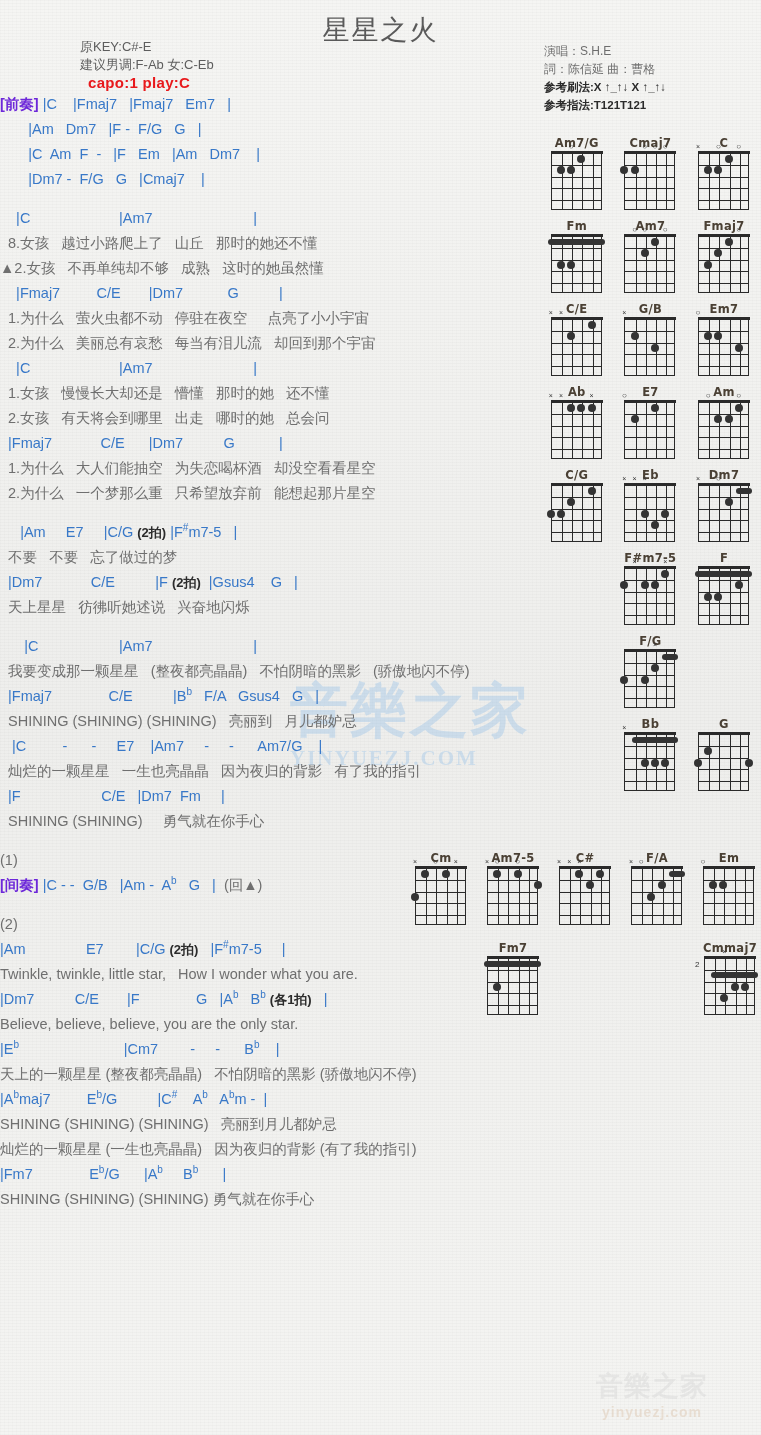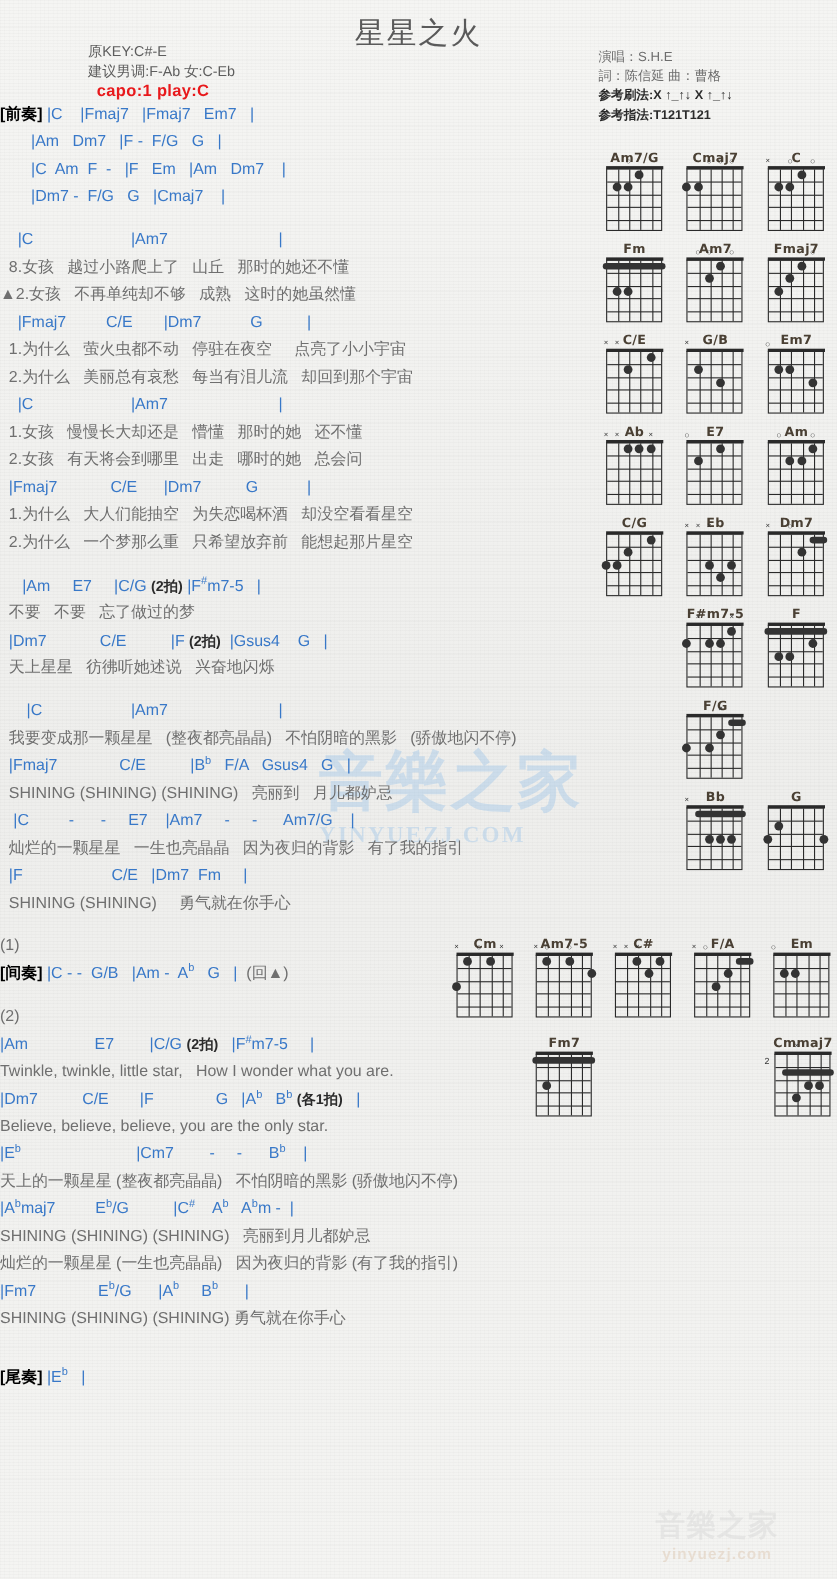--- a/index.html
+++ b/index.html
@@ -28,21 +28,21 @@
       font-size:27px;color:#5a5a5a;letter-spacing:2px;font-family:"DejaVu Sans",sans-serif;}
   .credits{position:absolute;right:12px;top:42px;text-align:left;width:205px;font-size:12px;line-height:18px;color:#6d6d6d;}
   .credits .strong{color:#2b2b2b;font-weight:bold;font-size:11.5px;letter-spacing:0px;}
 
   
   .sheet{position:absolute;left:0;top:92px;width:545px;}
   .line{white-space:pre;font-size:14.5px;line-height:25px;height:25px;font-family:"Liberation Sans",sans-serif;}
   .line.ch{color:#3878c8;}           
   .line.ly{color:#6f6f6f;}           
   .line.gap{height:14px;}
-  .blk{color:#000000;font-weight:bold;}
+  .blk{color:#6d28d9;font-weight:bold;}
   .bt{color:#2b2b2b;font-weight:bold;font-size:13px;}   
   .num{color:#6f6f6f;}
   sup{font-size:10px;vertical-align:super;line-height:0;}
 
   
   .diagrams{position:absolute;left:540px;top:136px;width:221px;z-index:3;}
   .drow{display:flex;width:221px;margin-bottom:8px;}
   .dcell{width:73.6px;display:flex;flex-direction:column;align-items:center;}
   .dname{font-size:11.5px;font-weight:bold;color:#4a4034;font-family:"DejaVu Sans",sans-serif;letter-spacing:.3px;margin-bottom:1px;height:14px;}
   .dgrid{position:relative;width:52px;height:60px;}
@@ -128,21 +128,20 @@
       <div class="line ly">Believe, believe, believe, you are the only star.</div>
       <div class="line ch">|E<sup>b</sup>                          |Cm7        -     -      B<sup>b</sup>    |</div>
       <div class="line ly">天上的一颗星星 (整夜都亮晶晶)   不怕阴暗的黑影 (骄傲地闪不停)</div>
       <div class="line ch">|A<sup>b</sup>maj7         E<sup>b</sup>/G          |C<sup>#</sup>    A<sup>b</sup>   A<sup>b</sup>m -  |</div>
       <div class="line ly">SHINING (SHINING) (SHINING)   亮丽到月儿都妒忌</div>
       <div class="line ly">灿烂的一颗星星 (一生也亮晶晶)   因为夜归的背影 (有了我的指引)</div>
       <div class="line ch">|Fm7              E<sup>b</sup>/G      |A<sup>b</sup>     B<sup>b</sup>      |</div>
       <div class="line ly">SHINING (SHINING) (SHINING) 勇气就在你手心</div>
       <div class="line gap"></div>
       <div class="line gap"></div>
-      <div class="line ch"><span class="blk">[尾奏]</span> |E<sup>b</sup>   |</div>
     </div>
 
   <div class="diagrams" id="diagrams">
       <div class="drow">
         <div class="dcell">
           <div class="dname">Am7/G</div>
           <div class="dgrid">
             <div class="marks">
               <span class="o" style="left: 20.4px;">○</span>
             </div>

